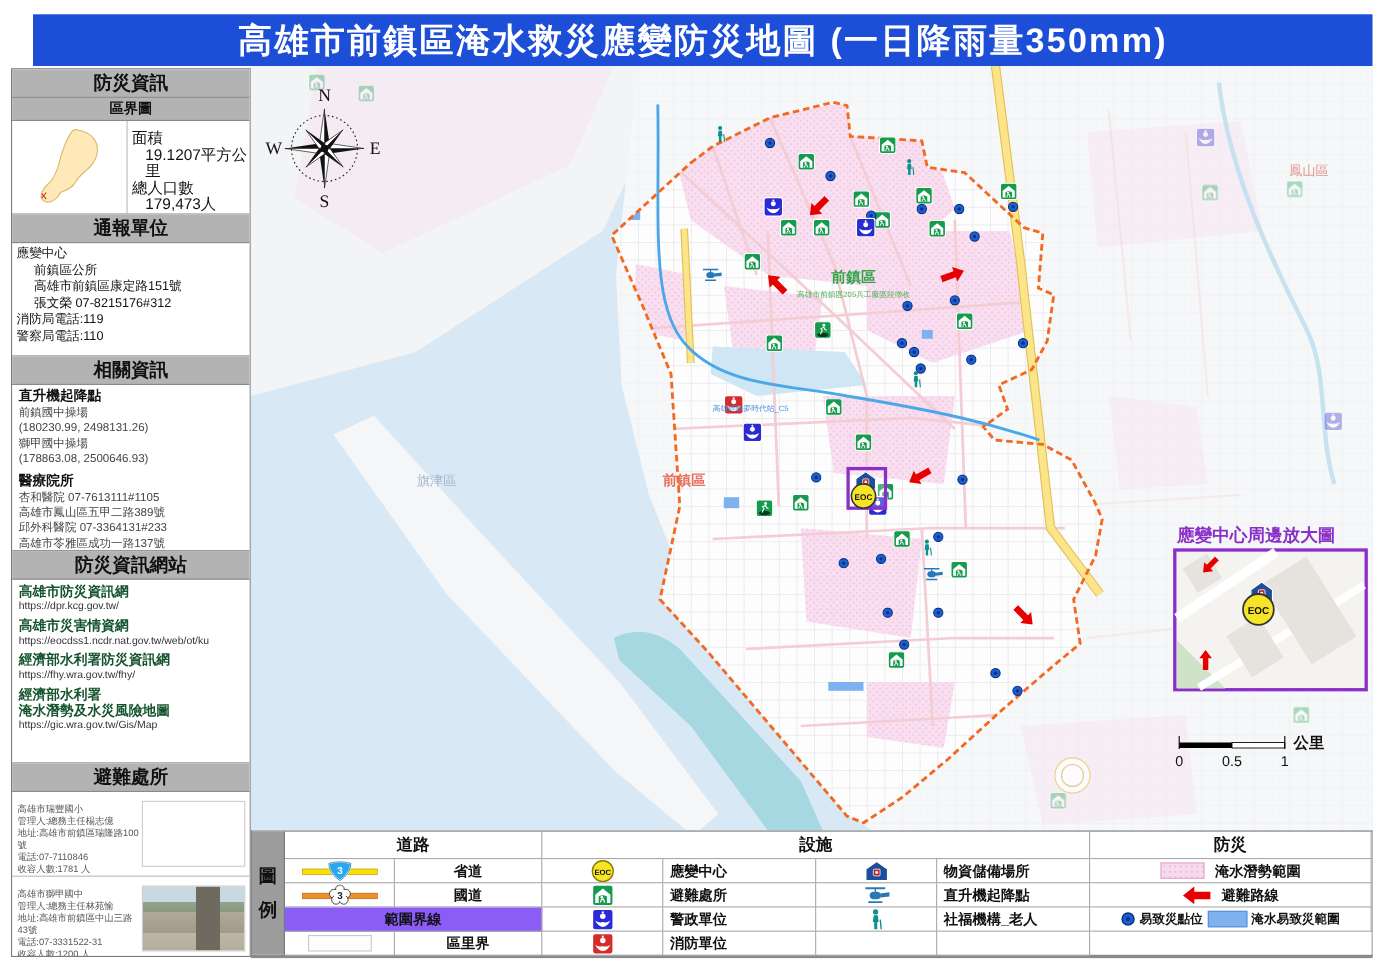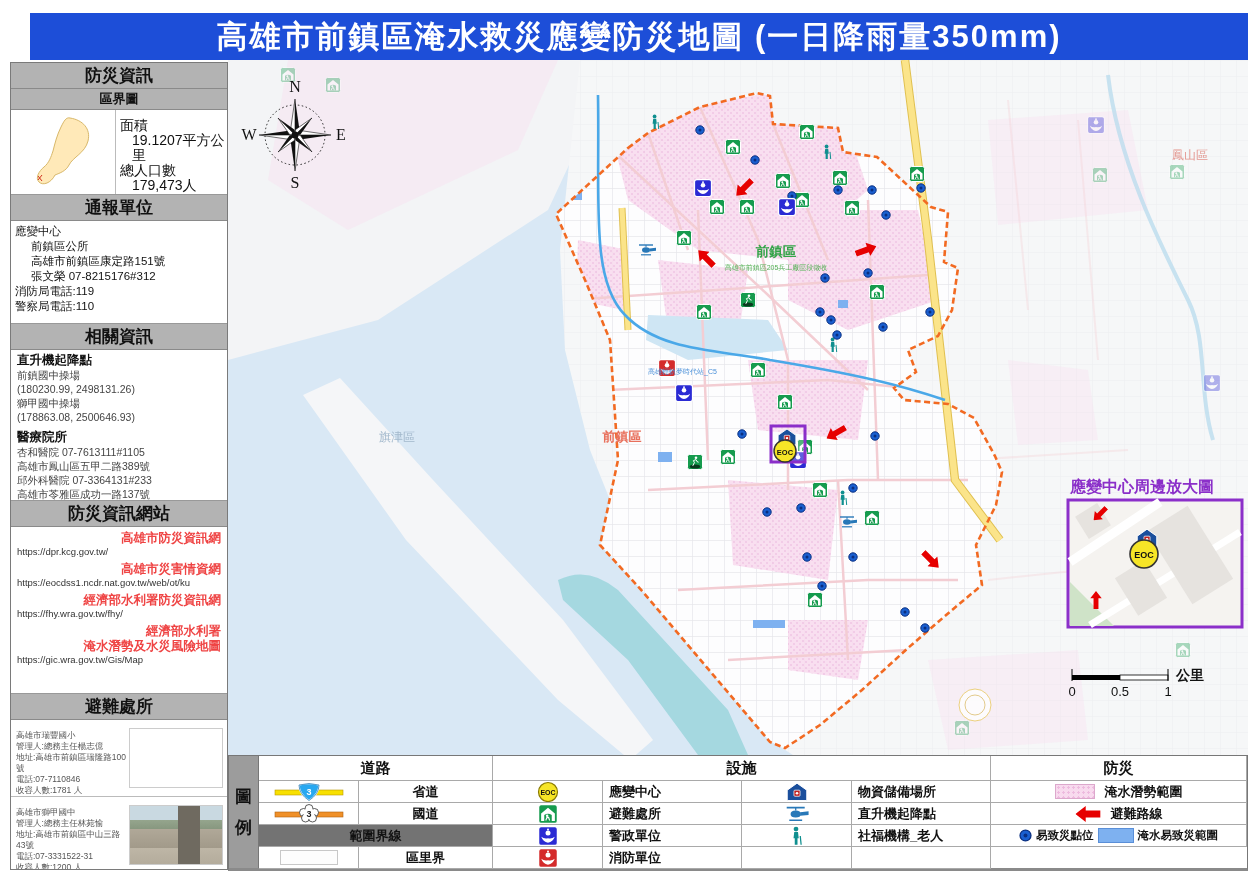--- a/index.html
+++ b/index.html
@@ -19,21 +19,21 @@
   .district-row{height:84px;border-bottom:1px solid #999;display:flex;flex:none;}
   .district-thumb{width:104px;border-right:1px solid #bbb;display:flex;align-items:center;justify-content:center;}
   .district-info{flex:1;font-size:14px;line-height:15px;padding:8px 2px 0 4px;}
   .ind{padding-left:12px;}
   .report{height:96px;border-bottom:1px solid #999;font-size:11.5px;line-height:15px;padding:3px 4px;flex:none;}
   .report .ind2{padding-left:16px;}
   .related{height:146px;border-bottom:1px solid #999;font-size:10.5px;line-height:14px;
            padding:2px 6px;color:#444;flex:none;}
   .sub-title{font-size:12.5px;font-weight:bold;color:#111;line-height:16px;}
   .sites{height:158px;border-bottom:1px solid #999;padding:4px 6px;flex:none;}
-  .site-name{font-size:12.5px;font-weight:bold;line-height:15px;color:#ef4444;text-align:right;}
+  .site-name{font-size:12.5px;font-weight:bold;line-height:15px;color:#14532d;}
   .site-url{font-size:9.5px;line-height:12px;color:#333;margin-bottom:4px;}
   .shelter-row{height:76px;border-bottom:1px solid #bbb;display:flex;flex:none;}
   .shelter-txt{flex:1;font-size:8.5px;line-height:11px;color:#555;padding:10px 2px 0 5px;}
   .shelter-photo{width:92px;height:58px;align-self:center;margin-right:4px;border:1px solid #ccc;flex:none;}
   .photo1{background:
      linear-gradient(90deg,transparent 10%,rgba(255,255,255,.85) 12%,rgba(255,255,255,.85) 14%,transparent 16%),
      linear-gradient(180deg,#a6cbe8 0%,#a6cbe8 26%,#e4dcc8 26%,#d2c9b4 42%,#4798a6 42%,#398викон 0),
      linear-gradient(180deg,#a6cbe8 0%,#a6cbe8 26%,#e4dcc8 26%,#d2c9b4 42%,#4798a6 42%,#38848f 58%,#c87830 58%,#b06018 74%,#5687b7 74%,#4677a7 100%);}
   .photo2{background:
      linear-gradient(90deg,transparent 52%,#6f6a60 52%,#6f6a60 76%,transparent 76%),
@@ -43,21 +43,21 @@
   
   .legend{position:absolute;left:228px;top:755px;width:1020px;height:116px;display:flex;
           border:1px solid #777;border-bottom:3px solid #8a8a8a;box-sizing:border-box;background:#fff;}
   .legend-side{width:30px;background:#9c9c9c;display:flex;flex-direction:column;align-items:center;
                justify-content:center;gap:8px;font-size:17px;font-weight:bold;border-right:1px solid #777;}
   .legend-grid{flex:1;display:grid;grid-template-columns:100px 134px 110px 139px 110px 139px 256px;
                grid-template-rows:25px 22px 22px 22px 22px;}
   .lg-cell{border-right:1px solid #a9a9a9;border-bottom:1px solid #a9a9a9;display:flex;
            align-items:center;justify-content:center;font-size:13px;font-weight:bold;overflow:hidden;}
   .lg-head{font-size:15px;font-weight:bold;}
-  .lg-gray{background:#737373;}
+  .lg-gray{background:#8b5cf6;}
   .lg-left{justify-content:flex-start;padding-left:6px;box-sizing:border-box;}
   .swatch-pink{width:38px;height:13px;border:1px solid #dca8cc;background:#f8daee;
                background-image:radial-gradient(#edb9de 1px,transparent 1.2px);background-size:5px 5px;}
   .swatch-blue{width:34px;height:13px;background:#7eb1f0;border:1px solid #5a8fd8;}
   .swatch-white{width:56px;height:13px;background:#fdfdfd;border:1px solid #c8c8c8;}
   .row3-flex{display:flex;align-items:center;gap:4px;font-size:11.5px;font-weight:bold;}
 </style>
 </head>
 <body>
 

